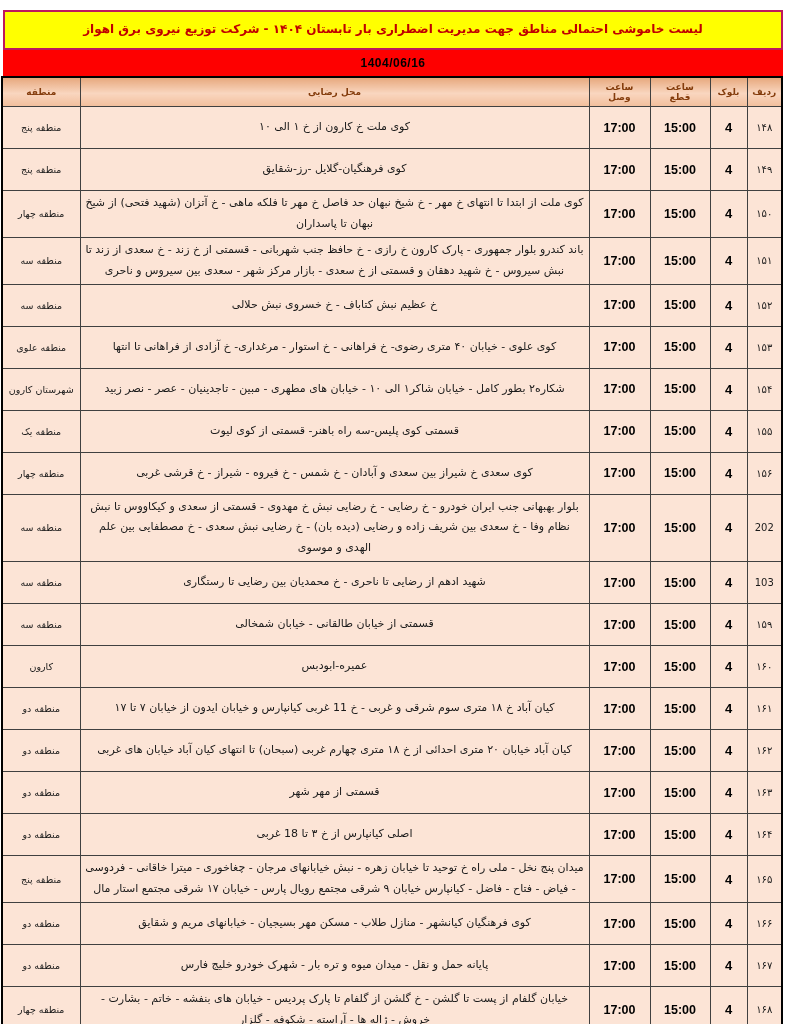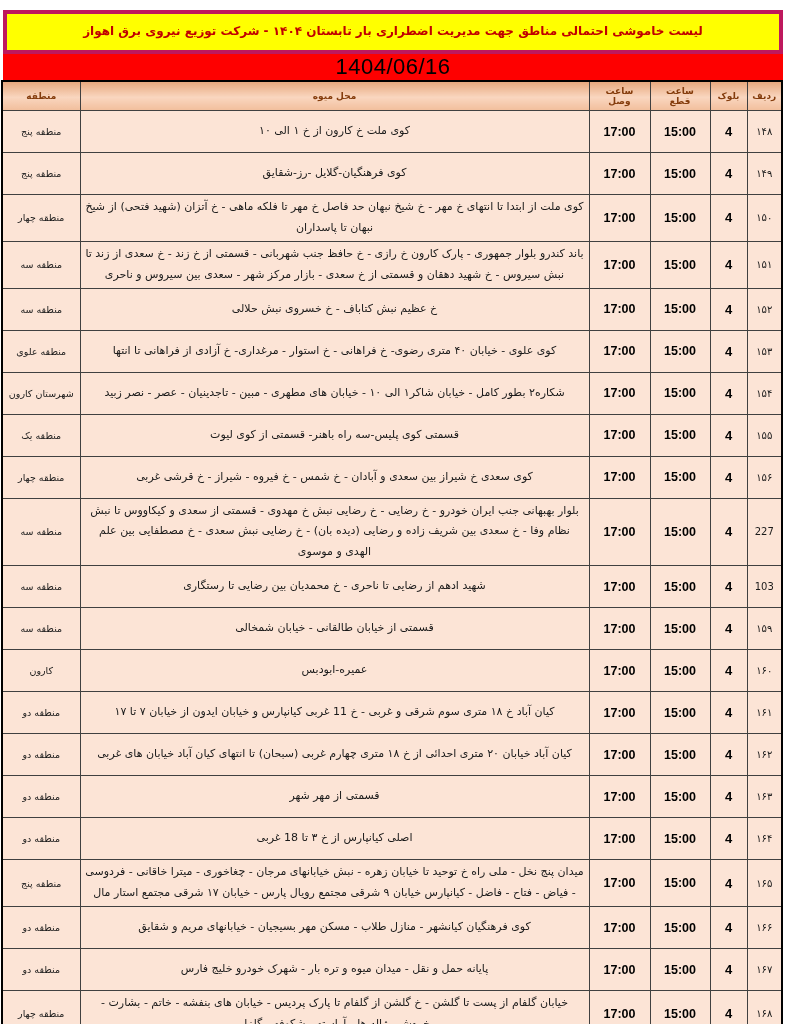--- a/index.html
+++ b/index.html
@@ -4,35 +4,35 @@
 <style>
   html,body{margin:0;padding:0;background:#ffffff;}
   body{
     width:791px;height:1024px;overflow:hidden;
     font-family:"DejaVu Sans",sans-serif;
     -webkit-font-smoothing:antialiased;
   }
   .page{padding:10px 8px 6px 3px;}
   .banner{
     background:#ffff00;
-    border:4px solid #be185d;
+    border:2px solid #be185d;
     height:36px;
     display:flex;align-items:center;justify-content:center;
     text-align:center;
   }
   .banner .title{
     color:#c00000;font-weight:bold;font-size:12px;line-height:1.3;
   }
   .datebar{
     background:#fe0000;
     height:26px;
     display:flex;align-items:center;justify-content:center;
   }
   .datebar .date{
-    color:#000000;font-weight:normal;font-size:22px;
+    color:#000000;font-weight:bold;font-size:12px;
     font-family:"Liberation Sans","DejaVu Sans",sans-serif;
     letter-spacing:.5px;
   }
   table.sched{
     width:100%;
     border-collapse:collapse;
     table-layout:fixed;
     border:2px solid #000000;
   }
   table.sched th,table.sched td{
@@ -83,21 +83,21 @@
       <col style="width:61px">
       <col style="width:509px">
       <col style="width:78px">
     </colgroup>
     <thead>
       <tr>
         <th>ردیف</th>
         <th>بلوک</th>
         <th>ساعت قطع</th>
         <th>ساعت وصل</th>
-        <th>محل میوه</th>
+        <th>محل رضایی</th>
         <th>منطقه</th>
       </tr>
     </thead>
     <tbody id="rows">
         <tr>
           <td class="c-num">۱۴۸</td>
           <td class="c-block">4</td>
           <td class="c-time">15:00</td>
           <td class="c-time">17:00</td>
           <td class="c-loc">کوی ملت خ کارون از خ ۱ الی ۱۰</td>
@@ -161,21 +161,21 @@
         </tr>
         <tr>
           <td class="c-num">۱۵۶</td>
           <td class="c-block">4</td>
           <td class="c-time">15:00</td>
           <td class="c-time">17:00</td>
           <td class="c-loc">کوی سعدی خ شیراز بین سعدی و آبادان - خ شمس - خ فیروه - شیراز - خ قرشی غربی</td>
           <td class="c-region">منطقه چهار</td>
         </tr>
         <tr>
-          <td class="c-num">227</td>
+          <td class="c-num">202</td>
           <td class="c-block">4</td>
           <td class="c-time">15:00</td>
           <td class="c-time">17:00</td>
           <td class="c-loc">بلوار بهبهانی جنب ایران خودرو - خ رضایی - خ رضایی نبش خ مهدوی - قسمتی از سعدی و کیکاووس تا نبش نظام وفا - خ سعدی بین شریف زاده و رضایی (دیده بان) - خ رضایی نبش سعدی - خ مصطفایی بین علم الهدی و موسوی</td>
           <td class="c-region">منطقه سه</td>
         </tr>
         <tr>
           <td class="c-num">103</td>
           <td class="c-block">4</td>
           <td class="c-time">15:00</td>

